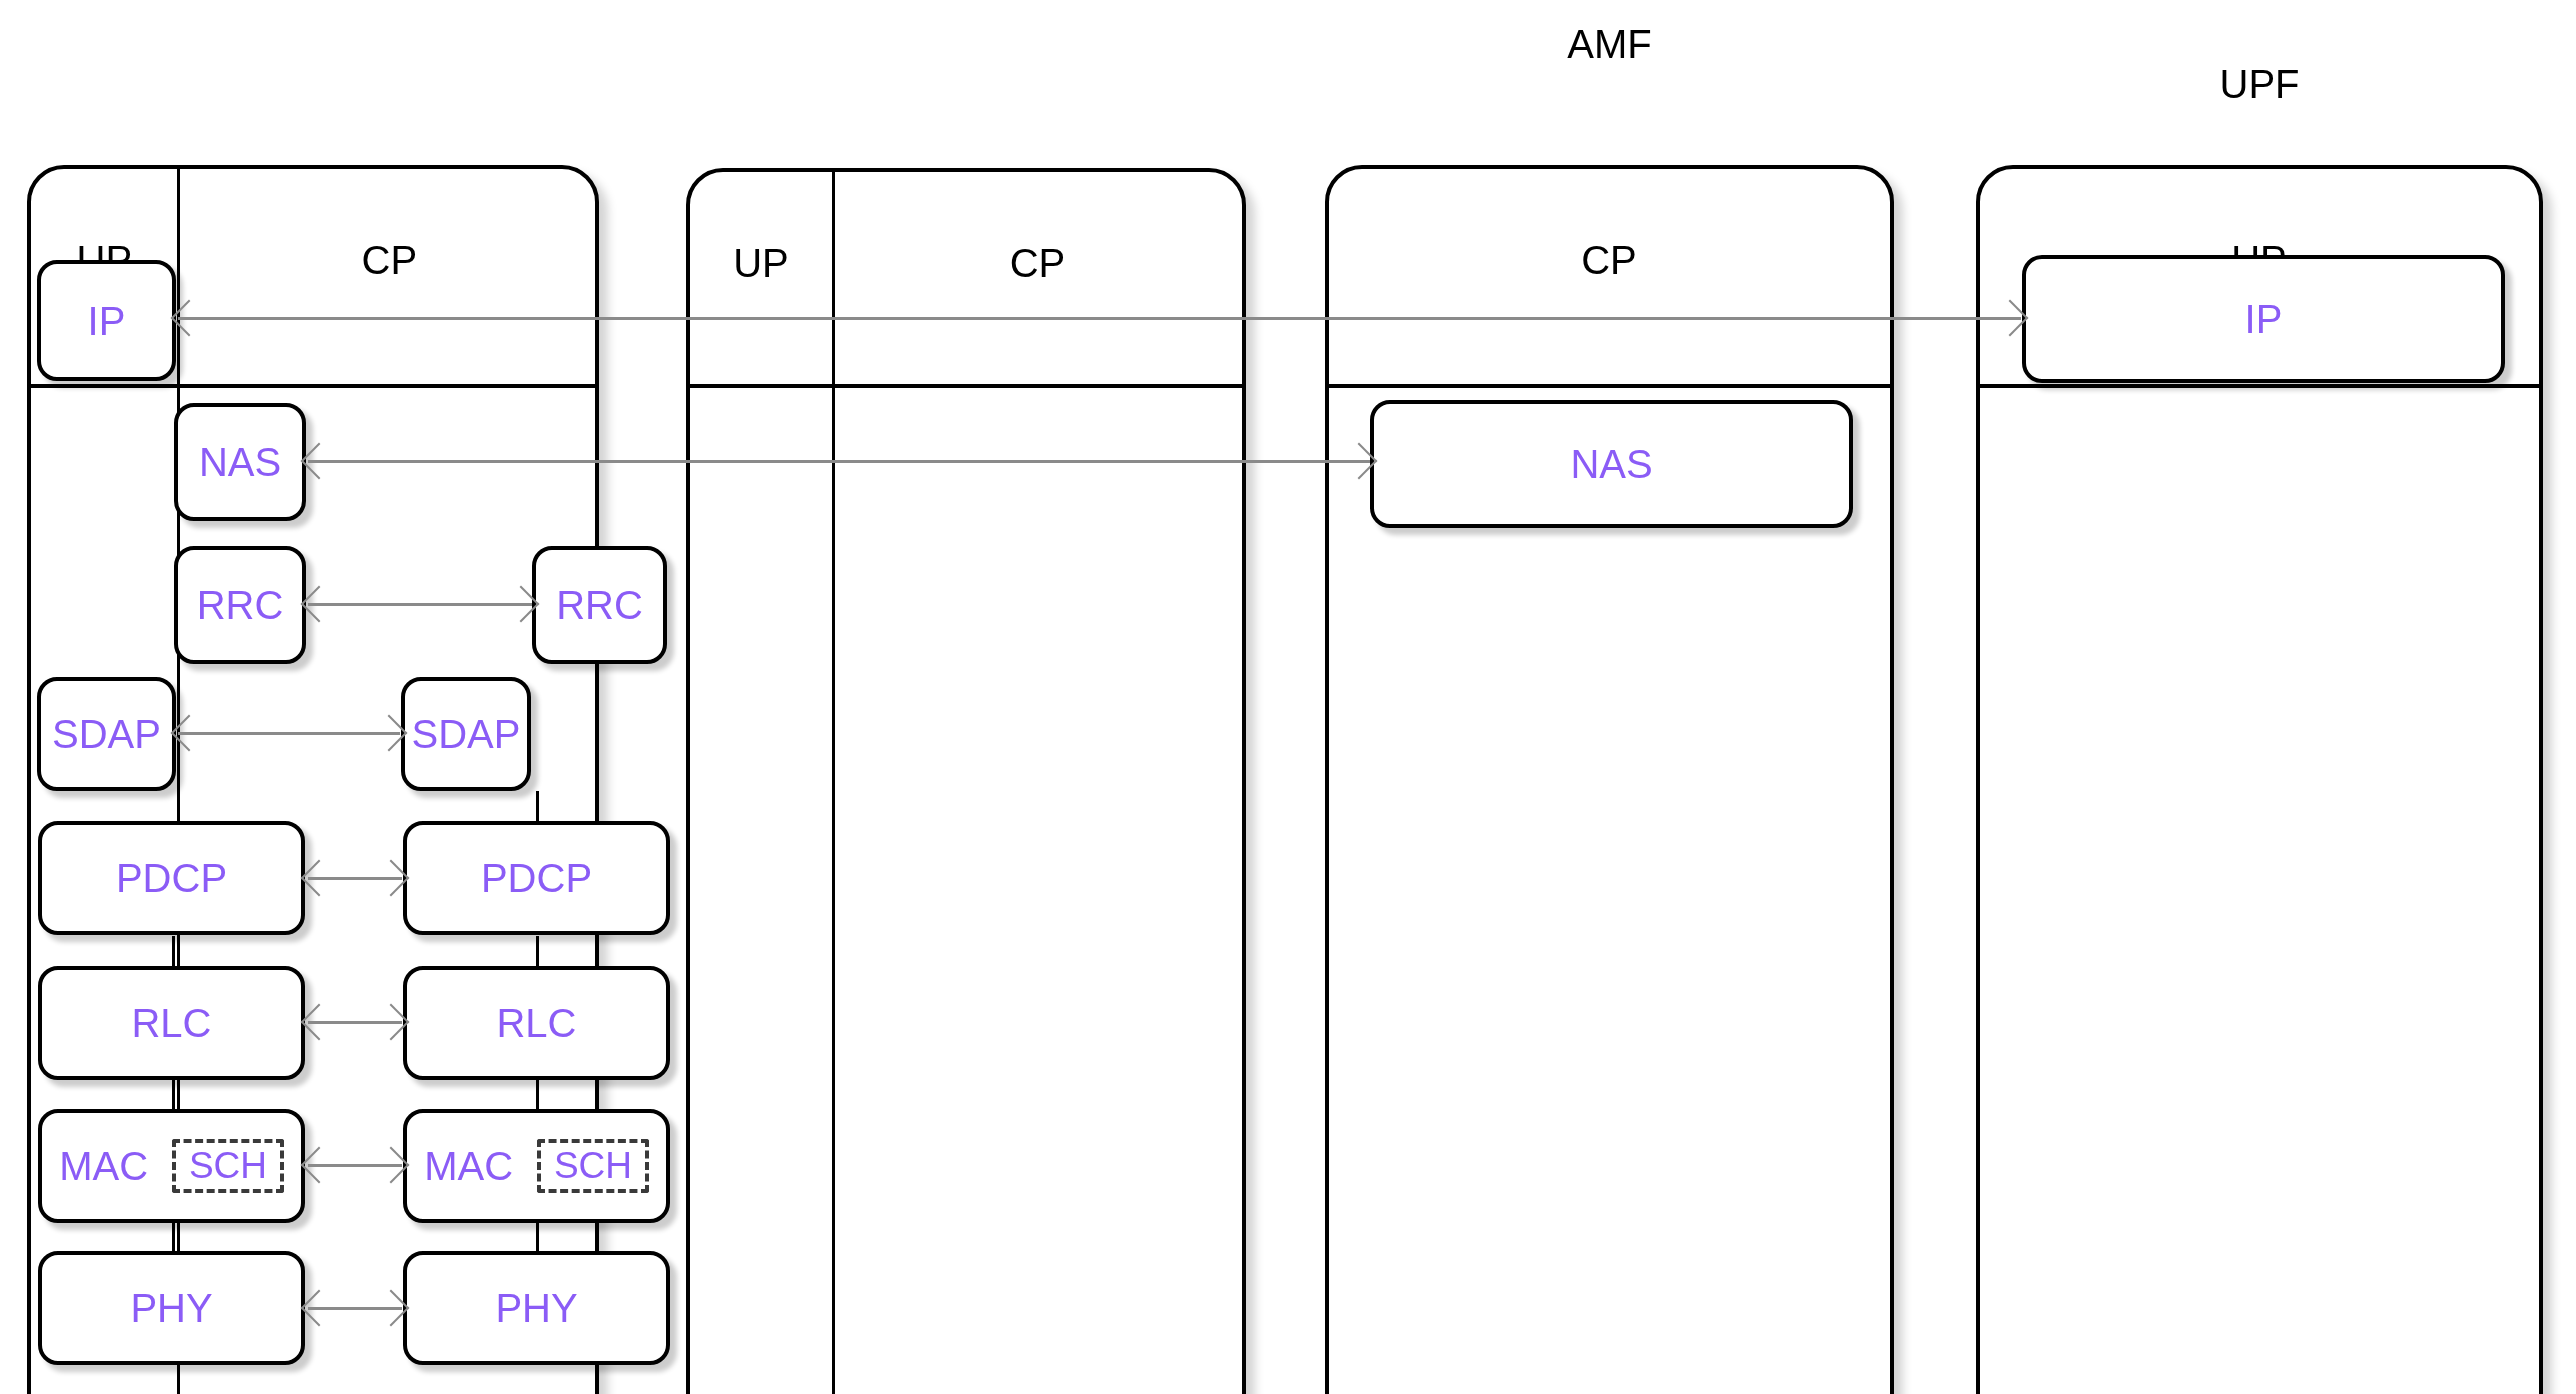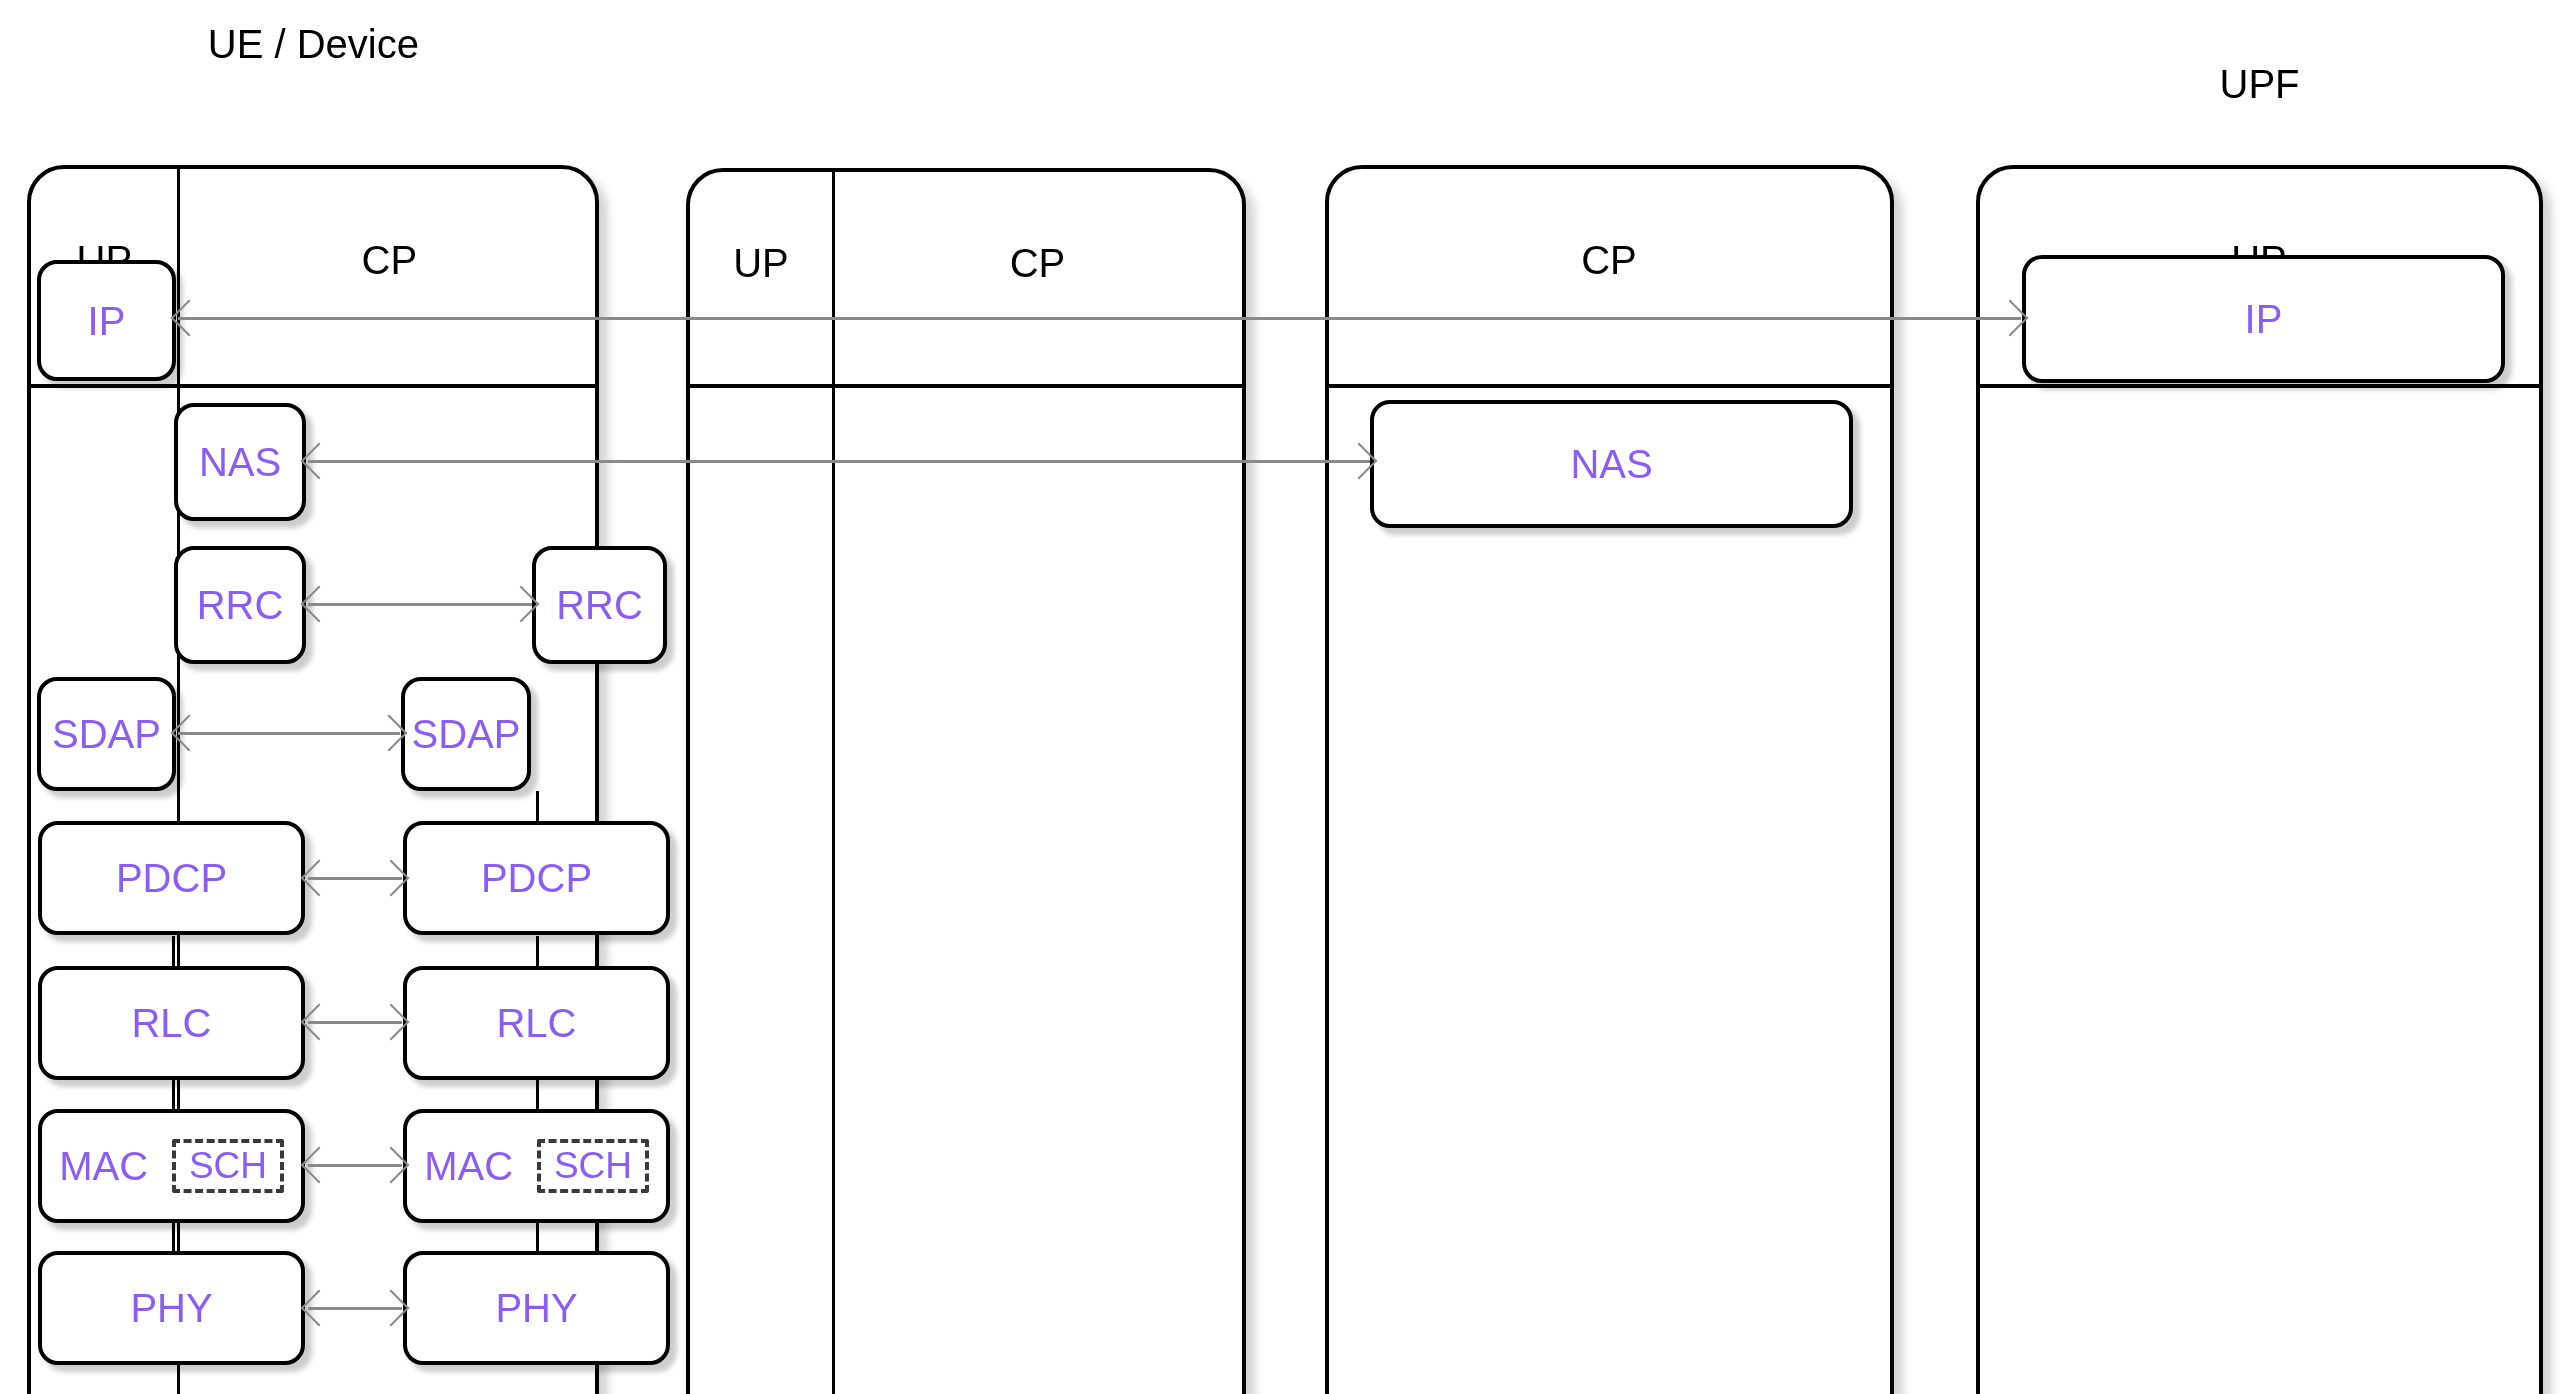--- a/index.html
+++ b/index.html
@@ -127,21 +127,21 @@
     right: -1.8px;
     border-width: 2.7px 2.7px 0 0;
     transform: translateY(-50%) rotate(45deg);
   }
 </style>
 </head>
 <body>
 
 <div id="canvas">
 
-  <div class="node-title" style="left: 27.4px; top: 23.5px; width: 572px; font-size: 40px;">UE / Device</div>
+  <div class="node-title" style="left: 1325px; top: 23.5px; width: 569px; font-size: 40px;">AMF</div>
   <div class="node-title" style="left: 1976px; top: 23.5px; width: 567px; font-size: 40px; margin-top: 40px;">UPF</div>
 
   <div class="panel" style="left: 27.4px; top: 165px; width: 572px; height: 2330px;">
     <div class="panel-header-rule" style="top: 215px;"></div>
     <div class="panel-split" style="left: 146px; height: 2313px;"></div>
     <div class="plane-label" style="left: 0px; top: 71px; width: 146px; font-size: 40px;">UP</div>
     <div class="plane-label" style="left: 150px; top: 71px; width: 416px; font-size: 40px;">CP</div>
   </div>
 
   <div class="layer" style="left: 37px; top: 260px; width: 139px; height: 121px;">

